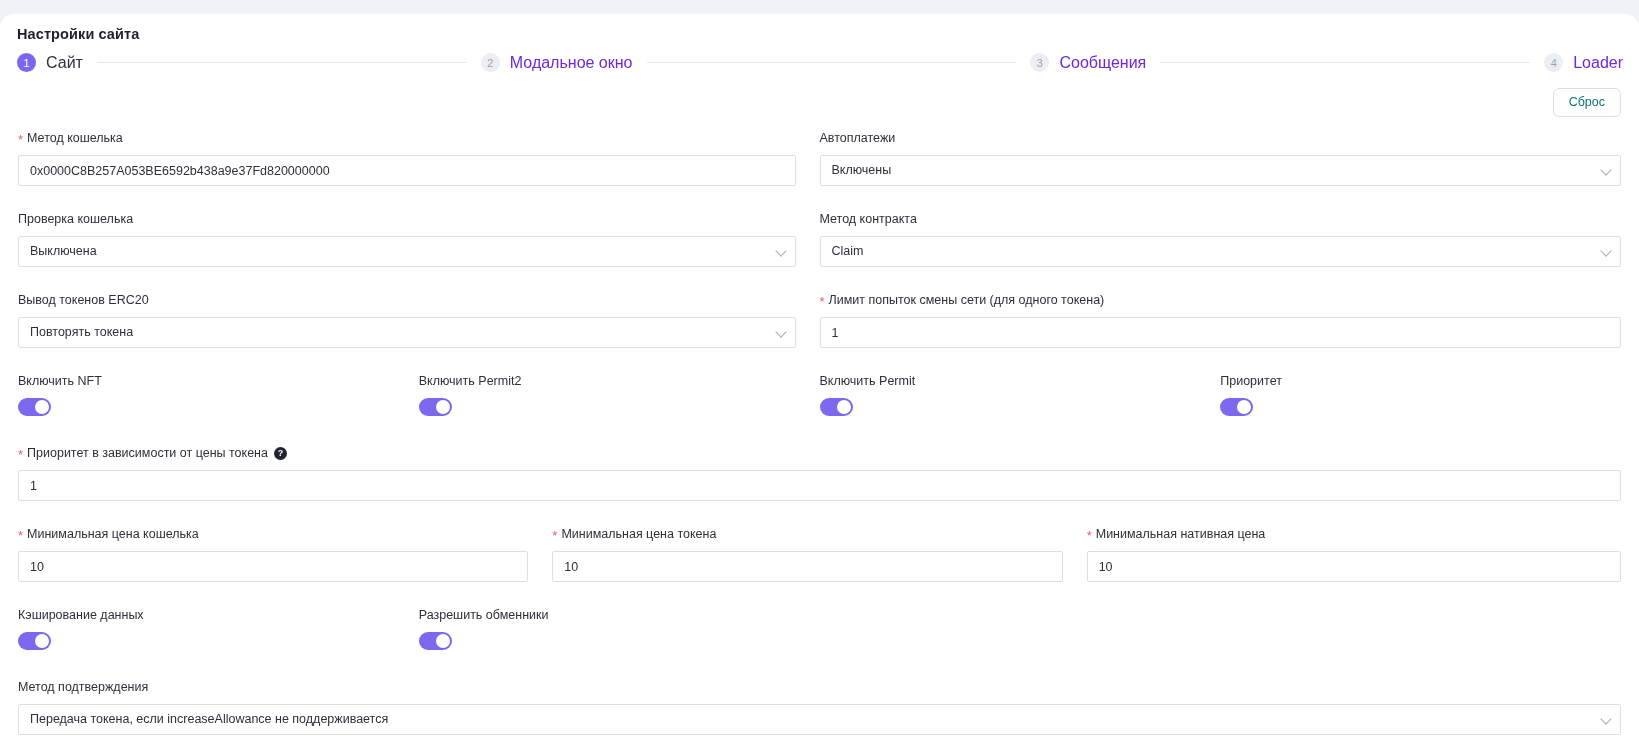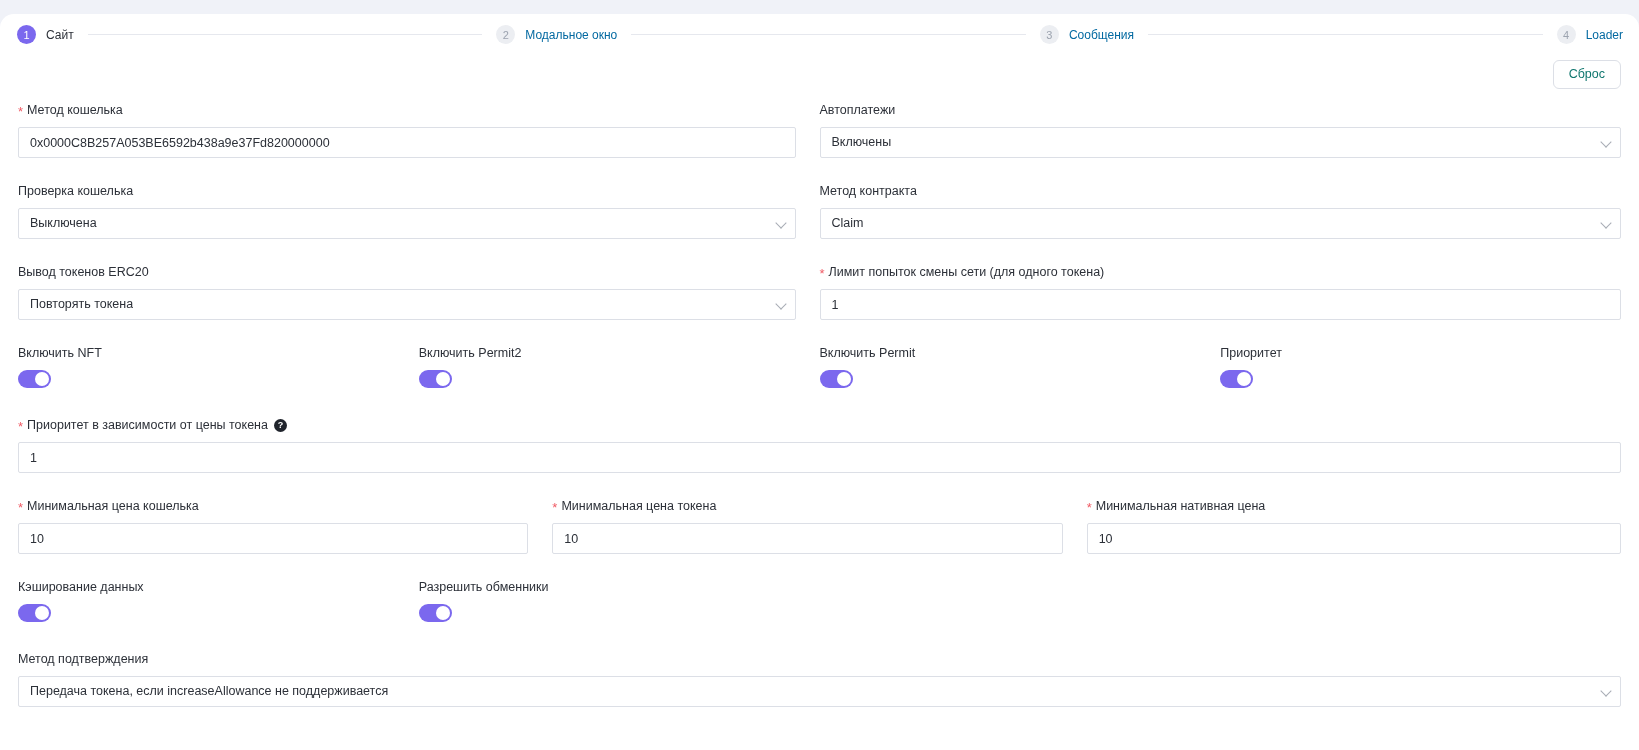--- a/index.html
+++ b/index.html
@@ -54,25 +54,25 @@
     font-size: 11px;
     color: #ffffff;
     background: #7b68ee;
     flex: 0 0 auto;
   }
   .step.inactive .step-num {
     background: #eceef2;
     color: #9ca3af;
   }
   .step-label {
-    font-size: 12px;
+    font-size: 16px;
     color: #2c3038;
     margin-left: 10px;
   }
-  .step.inactive .step-label { color: #0369a1; }
+  .step.inactive .step-label { color: #6d28d9; }
   .step-line {
     flex: 1 1 auto;
     height: 1px;
     background: #e6e8ee;
     margin: 0 14px;
     min-width: 20px;
   }
 
   
   .reset-row {
@@ -193,20 +193,21 @@
     border-radius: 50%;
     background: #ffffff;
   }
 </style>
 </head>
 <body>
 
 <div class="page">
   <div class="card">
 
+    <div class="page-title">Настройки сайта</div>
 
     <div class="steps">
       <div class="step">
         <span class="step-num">1</span>
         <span class="step-label">Сайт</span>
       </div>
       <div class="step-line"></div>
       <div class="step inactive">
         <span class="step-num">2</span>
         <span class="step-label">Модальное окно</span>

